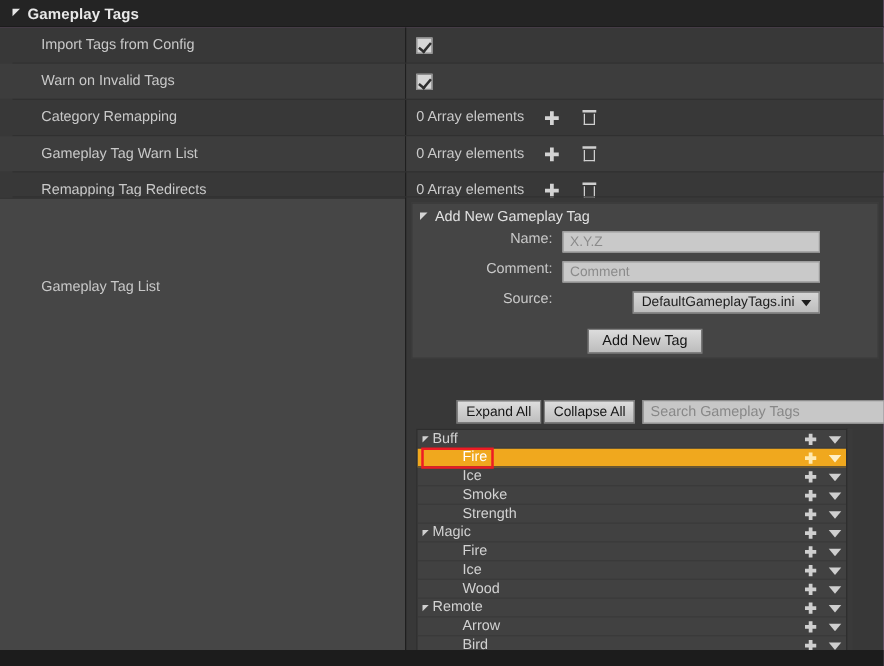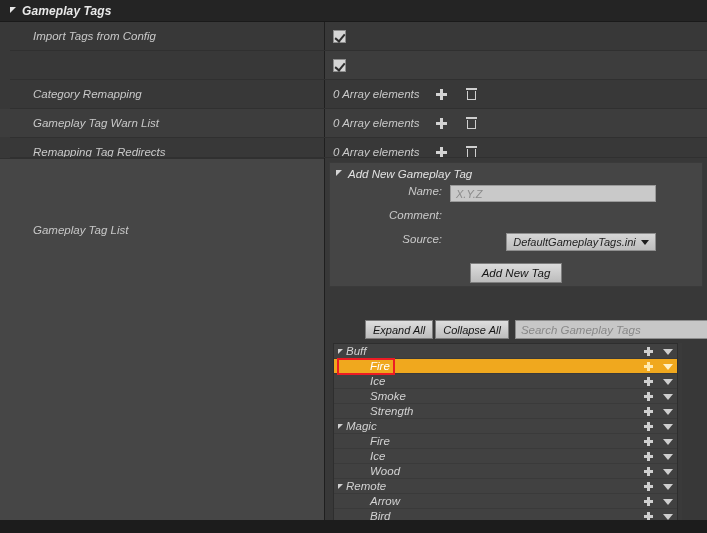--- a/index.html
+++ b/index.html
@@ -6,21 +6,20 @@
   html, body {
     width: 707px; height: 533px;
     background: #1c1c1c;
     font-family: "Liberation Sans", sans-serif;
     overflow: hidden;
   }
   #app {
     position: relative;
     width: 707px; height: 533px;
     background: #f0abfc;
-    font-style: italic;
   }
 
   
   .cat-header {
     position: absolute; left: 0; top: 0;
     width: 707px; height: 22px;
     background: #242424;
     display: flex; align-items: center;
     padding-left: 10px;
     border-bottom: 1px solid #1a1a1a;
@@ -296,20 +295,23 @@
     <div class="splitter"></div>
 
     <div class="prow" style="top:0px;">
       <span class="plabel">Import Tags from Config</span>
     </div>
     <div class="vrow" style="top:0px;">
       <span class="chk"></span>
     </div>
     <div class="rowline" style="top:28px;"></div>
 
+    <div class="prow alt" style="top:29px;">
+      <span class="plabel">Warn on Invalid Tags</span>
+    </div>
     <div class="vrow alt" style="top:29px;">
       <span class="chk"></span>
     </div>
     <div class="rowline" style="top:57px;"></div>
 
     <div class="prow" style="top:58px;">
       <span class="plabel">Category Remapping</span>
     </div>
     <div class="vrow" style="top:58px;">
       <span class="arr-txt">0 Array elements</span>
@@ -365,20 +367,21 @@
         <span class="add-head-title">Add New Gameplay Tag</span>
       </div>
 
       <div class="frow">
         <span class="flabel">Name:</span>
         <span class="finput">X.Y.Z</span>
       </div>
 
       <div class="frow">
         <span class="flabel">Comment:</span>
+        <span class="finput">Comment</span>
       </div>
 
       <div class="frow">
         <span class="flabel">Source:</span>
         <span class="fsel">
           <span>DefaultGameplayTags.ini</span>
           <span class="caret"></span>
         </span>
       </div>
 

